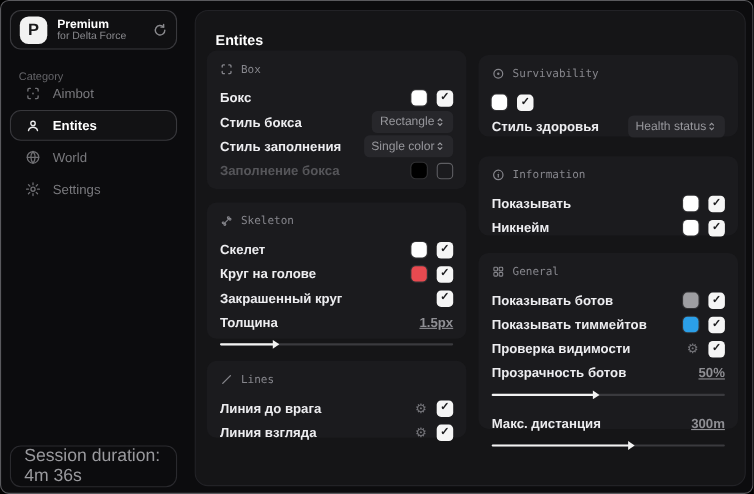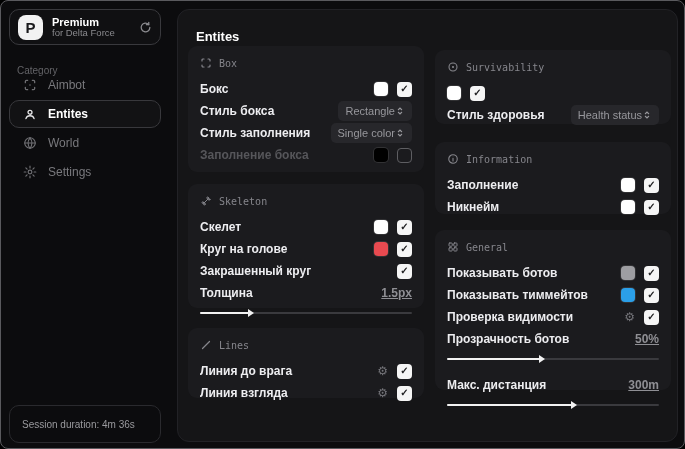--- a/index.html
+++ b/index.html
@@ -33,21 +33,21 @@
     cursor:pointer; margin-bottom:1px;
   }
   .nav-item .nv-ic { display:flex; color:#6f6f73; }
   .nav-item.active { color:#ffffff; font-weight:bold; background:#121214; border-color:#38383c; }
   .nav-item.active .nv-ic { color:#e8e8ea; }
   .session-card {
     position:absolute; left:8px; top:404px; width:152px; height:38px;
     border:1px solid #2a2a2e; border-radius:10px;
     display:flex; align-items:center; padding:0 12px;
   }
-  .session-card span { color:#9a9a9e; font-size:10px; }
+  .session-card span { color:#9a9a9e; font-size:16px; }
   
   .main {
     position:absolute; left:176px; top:8px; width:501px; height:433px;
     background:#151517; border:1px solid #222226; border-radius:12px;
   }
   .main-title { position:absolute; left:18px; top:19px; color:#fff; font-size:13px; font-weight:bold; }
   .card {
     position:absolute; background:#1b1b1e; border-radius:9px;
     padding:10px 12px; width:236px;
   }
@@ -322,21 +322,21 @@
     <div class="card" id="card-info">
       <div class="sec-head">
         <svg width="12" height="12" viewBox="0 0 24 24" fill="none" stroke="currentColor" stroke-width="2.2" stroke-linecap="round">
           <circle cx="12" cy="12" r="8.5"></circle>
             <path d="M12 11v5"></path>
             <circle cx="12" cy="7.8" r="0.8" fill="currentColor" stroke="none"></circle>
         </svg>
         <span>Information</span>
       </div>
       <div class="row">
-        <span class="lbl">Заполнение</span>
+        <span class="lbl">Показывать</span>
         <span class="ctrls">
           <span class="swatch" style="background-color: rgb(255, 255, 255);"></span>
           <span class="cb checked">
               <span class="tick">✓</span>
             </span>
         </span>
       </div>
       <div class="row">
         <span class="lbl">Никнейм</span>
         <span class="ctrls">

